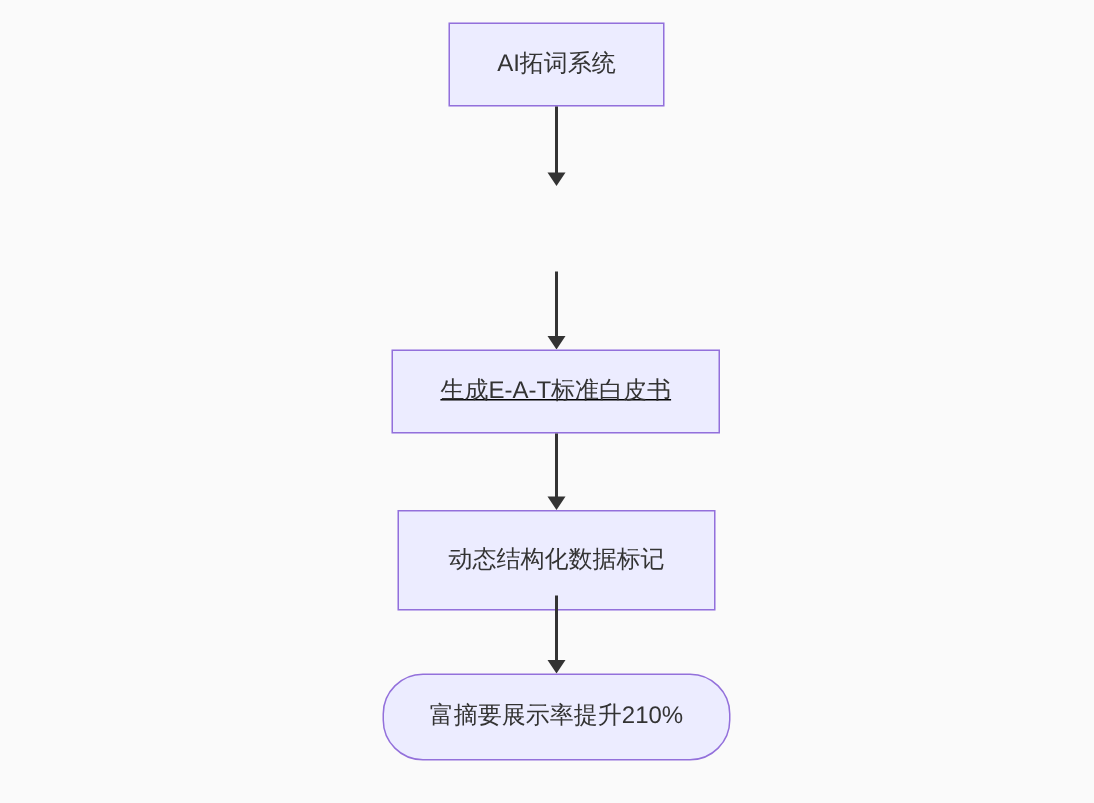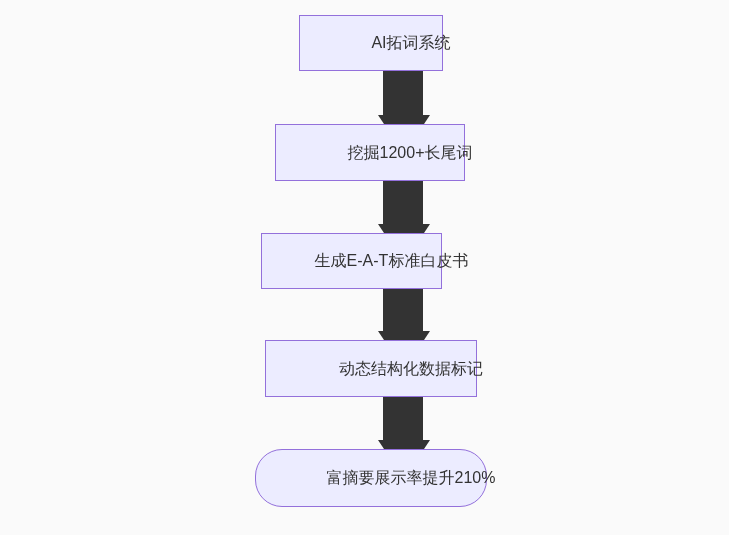--- a/index.html
+++ b/index.html
@@ -2,21 +2,21 @@
 <html style="--background: #fafafa; --node-fill: #ececff; --node-border: #9370db; --arrow: #333333; --text: #333333;"><head>
 <meta charset="utf-8">
 <style>
   :root {
     --background: #fafafa;
     --node-fill: #ececff;
     --node-border: #9370db;
     --arrow: #333333;
     --text: #333333;
   }
-  * { box-sizing: border-box; padding-left: 40px; }
+  * { box-sizing: border-box; }
   html, body {
     margin: 0;
     padding: 0;
   }
   body {
     width: 729px;
     height: 535px;
     background: var(--background);
     font-family: "Liberation Sans", sans-serif;
     overflow: hidden;
@@ -36,22 +36,22 @@
   }
   .node-label {
     color: var(--text);
     font-size: 16px;
     line-height: 1.2;
     white-space: nowrap;
     text-align: center;
   }
   .node-1 { left: 299px; top: 15px;  width: 144px; height: 56px; }
   .node-2 { left: 275px; top: 124px; width: 190px; height: 57px; }
-  .node-3 { left: 261px; top: 233px; width: 181px; height: 56px; }
-  .node-4 { left: 265px; top: 340px; width: 212px; height: 57px; }
+  .node-3 { left: 261px; top: 233px; width: 219px; height: 56px; text-decoration: underline; }
+  .node-4 { left: 265px; top: 340px; width: 212px; height: 67px; }
   .node-5 { left: 255px; top: 449px; width: 232px; height: 58px; border-radius: 27px; }
 
   .arrow {
     position: absolute;
     width: 14px;
     margin-left: -7px; 
   }
   .arrow-1 { left: 371px; top: 71px;  height: 53px; }
   .arrow-2 { left: 371px; top: 181px; height: 52px; }
   .arrow-3 { left: 371px; top: 289px; height: 51px; }
@@ -85,23 +85,20 @@
 
   <div class="node node-1">
     <span class="node-label">AI拓词系统</span>
   </div>
 
   <div class="arrow arrow-1">
     <div class="arrow-line"></div>
     <div class="arrow-head"></div>
   </div>
 
-  <div class="node node-2">
-    <span class="node-label">挖掘1200+长尾词</span>
-  </div>
 
   <div class="arrow arrow-2">
     <div class="arrow-line"></div>
     <div class="arrow-head"></div>
   </div>
 
   <div class="node node-3">
     <span class="node-label">生成E-A-T标准白皮书</span>
   </div>
 

